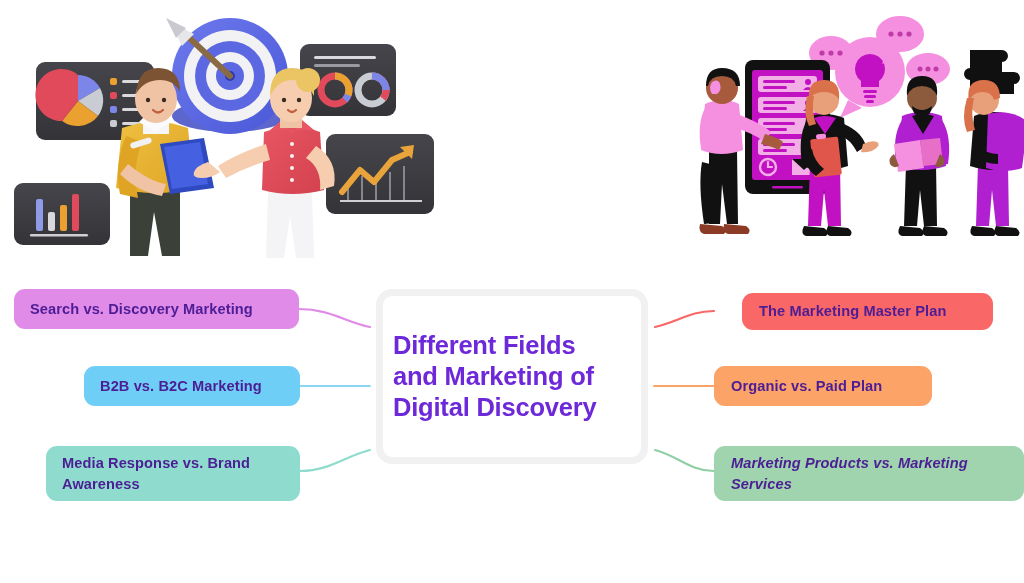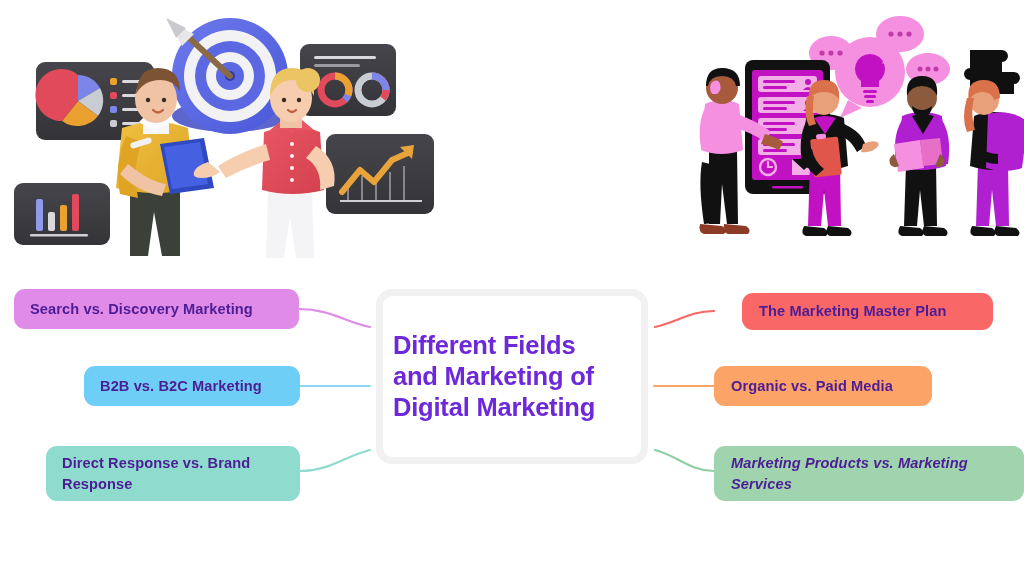--- a/index.html
+++ b/index.html
@@ -341,34 +341,34 @@
     <path d="M714 471 C 690 471, 678 456, 655 450" fill="none" stroke="#8FCFA4" stroke-width="2.2" stroke-linecap="round"></path>
   </svg>
 
   <div class="node n-search">
     <span>Search vs. Discovery Marketing</span>
   </div>
   <div class="node n-b2b">
     <span>B2B vs. B2C Marketing</span>
   </div>
   <div class="node n-direct">
-    <span>Direct Response vs. Brand Response</span>
+    <span>Media Response vs. Brand Awareness</span>
   </div>
 
   <div id="center-node">
     <div id="center-title">
       <div>Different Fields</div>
       <div>and Marketing of</div>
-      <div>Digital Marketing</div>
+      <div>Digital Discovery</div>
     </div>
   </div>
 
   <div class="node n-master">
     <span>The Marketing Master Plan</span>
   </div>
   <div class="node n-organic">
-    <span>Organic vs. Paid Media</span>
+    <span>Organic vs. Paid Plan</span>
   </div>
   <div class="node n-prodsvc">
     <span>Marketing Products vs. Marketing Services</span>
   </div>
 
 </div>
 
 </body></html>

